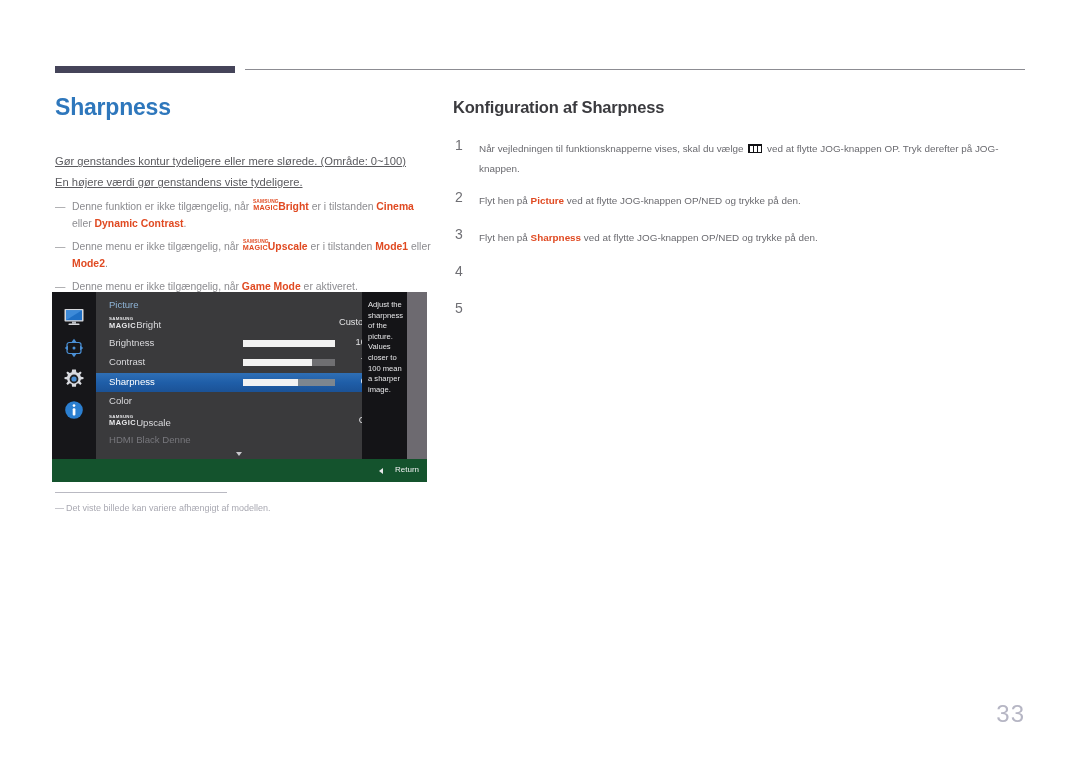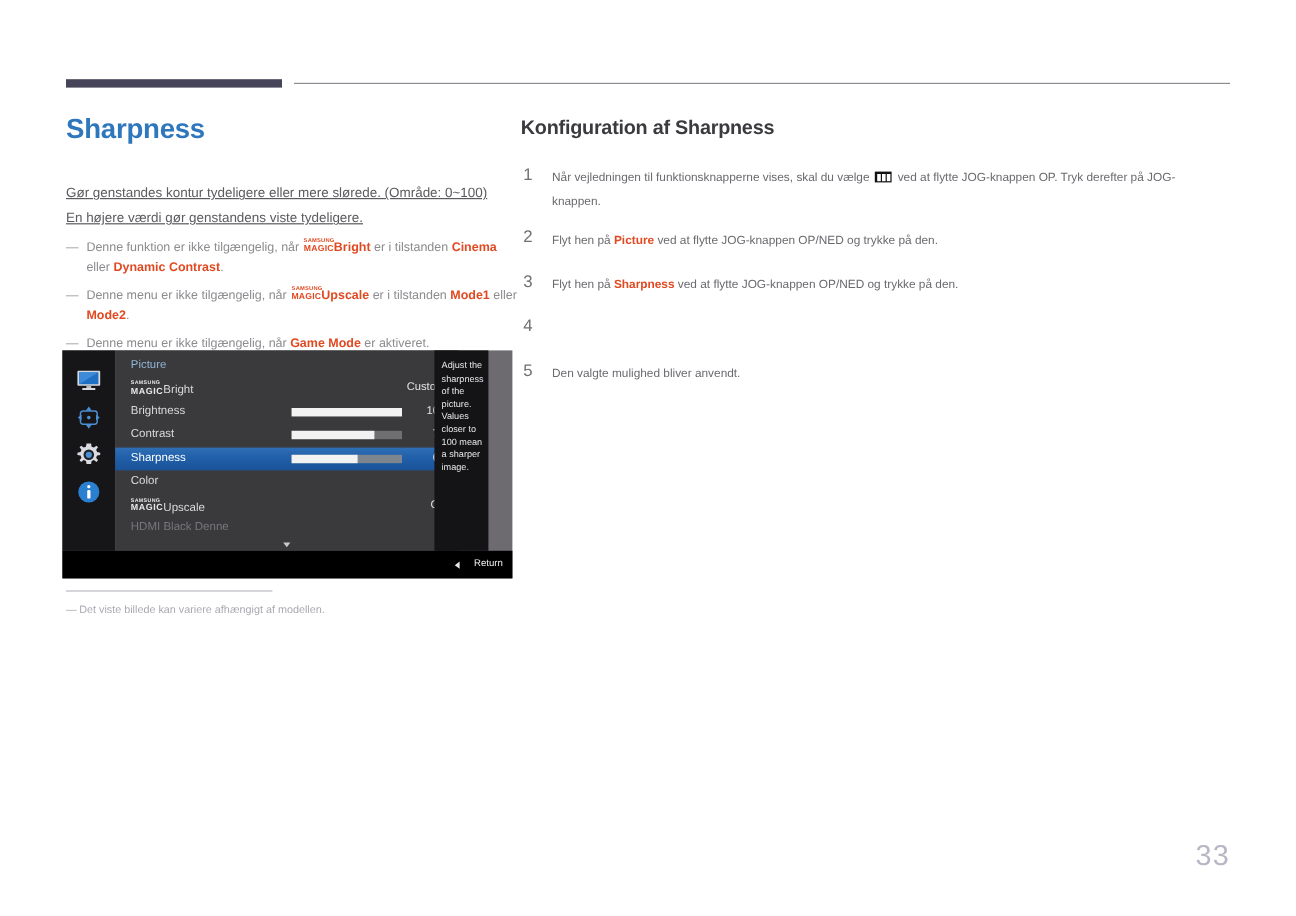--- a/index.html
+++ b/index.html
@@ -221,21 +221,21 @@
     left: 6px; top: 8px;
     width: 38px;
     font-size: 7.6px;
     line-height: 10.6px;
     color: #e6e6e8;
   }
   #osd-footer {
     position: absolute;
     left: 0; bottom: 0;
     width: 375px; height: 23px;
-    background: #000000;
+    background: #14532d;
   }
   #osd-return {
     position: absolute;
     right: 8px; top: 6px;
     font-size: 8px;
     color: #f0f0f2;
   }
   #osd-return-arrow {
     position: absolute;
     right: 44px; top: 9px;
@@ -264,21 +264,21 @@
     color: #a9a9b2;
   }
   #footnote-text .dash {
     position: absolute;
     left: 0; top: 0;
   }
 
   
   #right-col {
     position: absolute;
-    left: 434px; top: 98px;
+    left: 453px; top: 98px;
     width: 580px;
   }
   #section-title {
     font-size: 16.5px;
     font-weight: bold;
     color: #3b3b3f;
     letter-spacing: -0.2px;
     margin: 0 0 22px 0;
   }
   .step {
@@ -482,17 +482,16 @@
     <span class="step-num">3</span>
     <div class="step-text"><span>Flyt hen på </span><span class="hl">Sharpness</span><span> ved at flytte JOG-knappen OP/NED og trykke på den.</span></div>
   </div>
 
   <div class="step">
     <span class="step-num">4</span>
   </div>
 
   <div class="step">
     <span class="step-num">5</span>
-    <div class="step-text"><span>Den valgte mulighed bliver anvendt.</span></div>
   </div>
 </div>
 
 <div id="page-number">33</div>
 
 </body></html>

